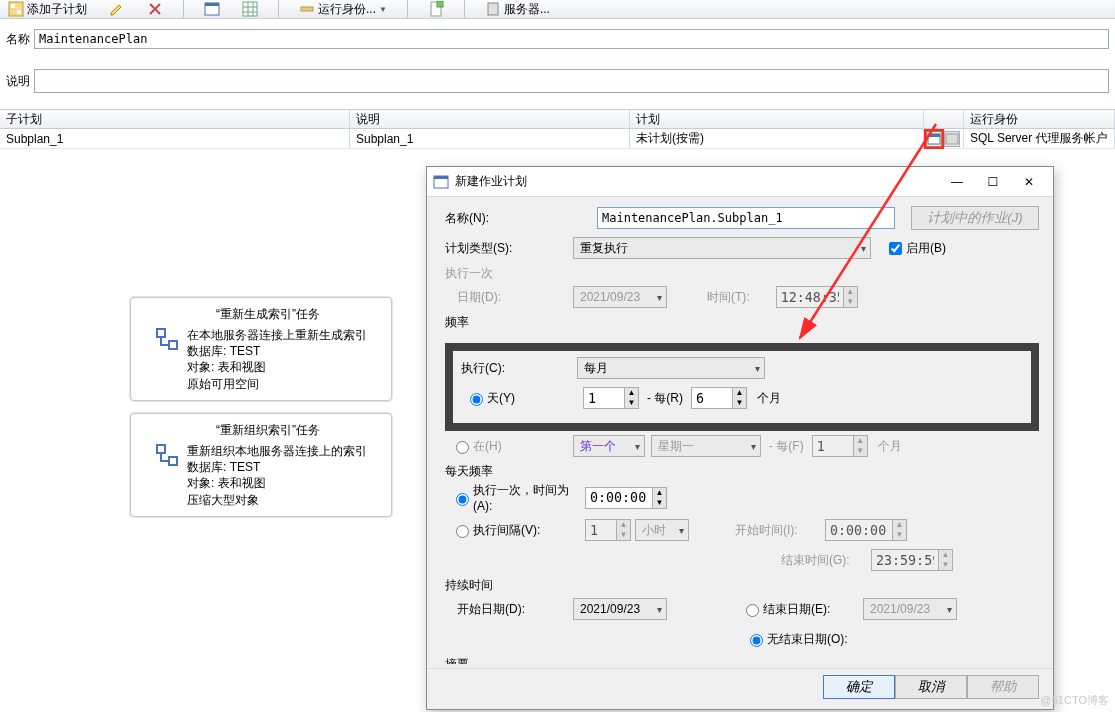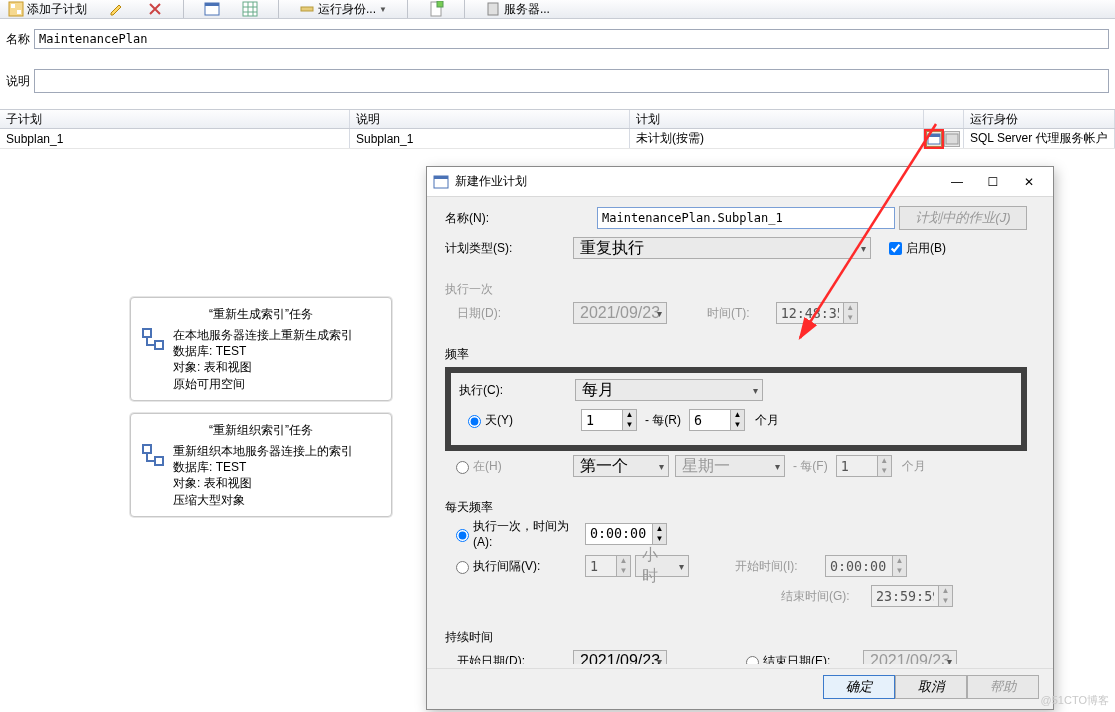--- a/index.html
+++ b/index.html
@@ -45,21 +45,21 @@
   .col4 { width: 40px; }
   .col5 { flex: 1; }
   .mini-btn { width:16px; height:16px; border:1px solid #b74; background:#f5ecdb; display:inline-block; margin-right:1px;}
   .mini-btn.red-outline { outline: 2px solid #ff2a2a; outline-offset:0; }
   .task-box {
     position: absolute;
     width: 262px;
     border: 1px solid #c8c8c8;
     border-radius: 4px;
     background: #fff;
-    padding: 8px 10px 8px 10px;
+    padding: 8px 10px 8px 24px;
     box-shadow: 0 0 0 1px #e6e6e6;
   }
   .task-title { text-align: center; margin-bottom: 4px; }
   .task-body { display: flex; gap: 6px; }
   .task-icon { width: 26px; flex: none; }
   .task-lines { line-height: 1.35; }
   .dialog {
     position: absolute;
     left: 426px; top: 166px;
     width: 628px; height: 544px;
@@ -67,34 +67,34 @@
     border: 1px solid #8a8a8a;
     box-shadow: 2px 4px 12px rgba(0,0,0,.25);
     display:flex; flex-direction:column;
   }
   .dlg-title {
     height: 30px; background:#fff; display:flex; align-items:center; padding:0 6px;
     border-bottom:1px solid #d9d9d9;
   }
   .dlg-title .spacer { flex:1; }
   .wbtn { width:36px; height:24px; display:flex; align-items:center; justify-content:center; font-family:Arial; }
-  .dlg-body { padding: 8px 26px 4px 18px; flex:1; overflow:hidden; }
+  .dlg-body { padding: 8px 14px 4px 18px; flex:1; overflow:hidden; }
   .drow { display:flex; align-items:center; min-height:26px; margin-bottom:4px; }
   .drow .dlbl { width: 128px; }
-  .section-lbl { margin-top:20px; margin-bottom:2px; }
+  .section-lbl { margin-top:4px; margin-bottom:2px; }
   .disabled { color:#999; }
   input.dlg-text { height:22px; border:1px solid #7a9fd6; background:#fff; padding:0 4px; font-family: Consolas, monospace; font-size:12px; }
-  select.dlg-sel, .combo { height:22px; border:1px solid #adadad; background:#eef; font-size:16px; }
+  select.dlg-sel, .combo { height:22px; border:1px solid #adadad; background:#eef; font-size:12px;text-align:right; }
   .combo { background:#eaeaea; display:inline-flex; align-items:center; padding:0 18px 0 6px; position:relative;}
   .combo::after{content:"▾"; position:absolute; right:4px; font-size:10px; color:#555;}
   .spin { display:inline-flex; align-items:center; height:22px; }
   .spin input { width:42px; height:22px; border:1px solid #adadad; text-align:left; padding:0 4px; font-family:Consolas,monospace;}
   .spin .ud { width:14px; height:22px; border:1px solid #adadad; border-left:none; background:#e4e4e4; font-size:8px; line-height:10px; text-align:center; }
   .chk, .rdo { margin-right:4px; vertical-align:middle; }
-  fieldset.redbox { border:6px solid #404040; padding:4px 8px 8px 8px; margin:4px 0 2px 0;}
+  fieldset.redbox { border:8px solid #404040; padding:4px 8px 8px 8px; margin:12px 0 2px 0;}
   .btn-row { display:flex; padding:6px 14px 10px 0; justify-content:flex-end; border-top:1px solid #ddd; margin-top:4px;}
   .dlg-btn { width:72px; height:24px; border:1px solid #adadad; background:#e8e8e8;font-style:italic; }
   .dlg-btn.primary { border:1px solid #3b7acb; background:#e6f1fb; }
   .dlg-btn.dis { color:#999; }
   textarea.summary { width:444px; height:48px; resize:none; border:1px solid #adadad; font-family: "Microsoft YaHei"; font-size:12px; padding:4px;}
   .arrow-svg{position:absolute; left:426px; top:116px; pointer-events:none;}
   .watermark{position:absolute; right:6px; bottom:4px; color:#c8c8c8; font-size:11px;}
 </style>
 </head>
 <body>
@@ -298,21 +298,21 @@
             <span class="ud">▲<br>▼</span>
           </span>
         <span style="padding-left:10px">个月</span>
       </div>
     </fieldset>
 
     <div class="drow disabled">
       <span style="width:6px"></span>
       <input type="radio" class="rdo" style="">
       <span style="width:100px">在(H)</span>
-      <span class="combo" style="width:96px;color:#000000">第一个</span>
+      <span class="combo" style="width:72px;color:#6d28d9">第一个</span>
       <span style="width:6px"></span>
       <span class="combo" style="width:110px;color:#999">星期一</span>
       <span style="padding:0 8px">- 每(F)</span>
       <span class="spin">
           <input disabled="" value="1" style="">
           <span class="ud">▲<br>▼</span>
         </span>
       <span style="padding-left:10px">个月</span>
     </div>
 

